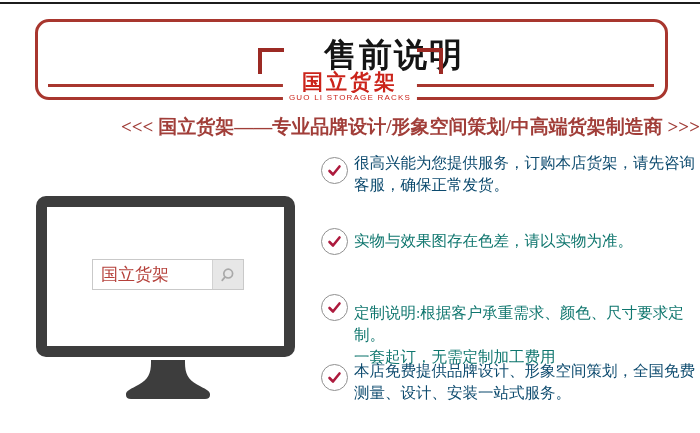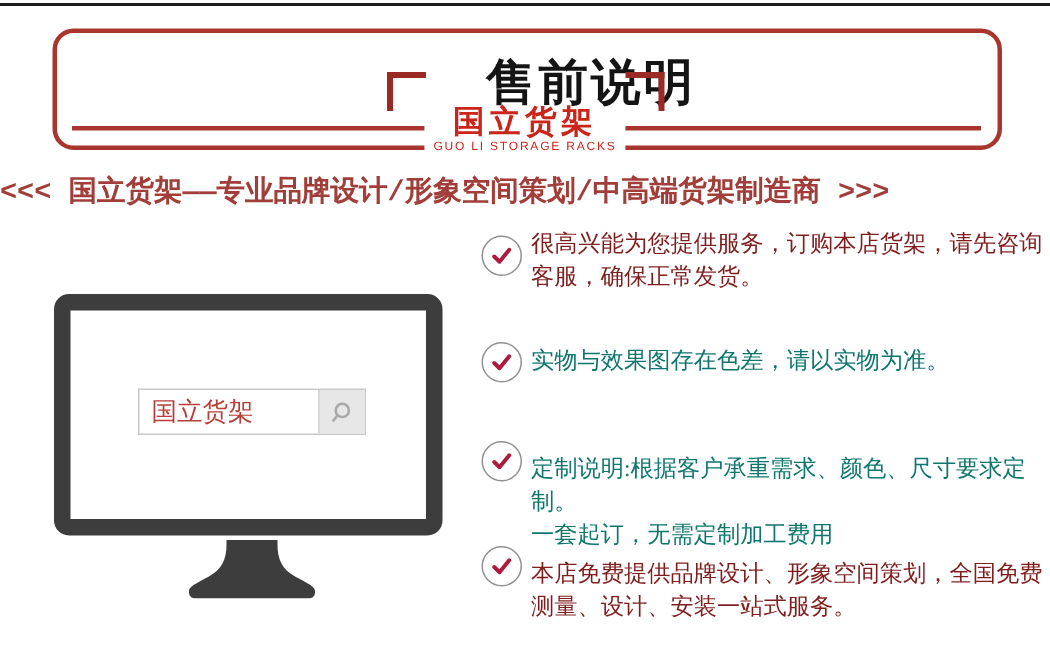--- a/index.html
+++ b/index.html
@@ -27,40 +27,40 @@
   .hl-dash-r{left:394px;width:11px;}
   .hl-right{left:416px;width:238px;}
   .logo-wrap{left:50%;top:71px;transform:translateX(-50%);
              text-align:center;background:#fff;padding:0 6px;line-height:1;}
   .logo-cn{font-family:"Liberation Sans","DejaVu Sans",sans-serif;
            font-size:21px;font-weight:bold;color:#cb241b;letter-spacing:3px;}
   .logo-en{font-family:"Liberation Sans","DejaVu Sans",sans-serif;
            font-size:8px;font-weight:normal;color:#cb241b;letter-spacing:1.2px;margin-top:2px;}
 
   
-  .subtitle{left:0;top:114px;width:700px;text-align:left;
-            font-size:19px;font-weight:bold;color:#a13e39;font-family:Liberation Mono, monospace;}
+  .subtitle{left:0;top:114px;width:700px;text-align:right;
+            font-size:19px;font-weight:bold;color:#a13e39;}
 
   
   .monitor{left:36px;top:196px;width:237px;height:139px;background:#fff;
            border:11px solid #3d3d3d;border-radius:10px;}
   .search-box{position:absolute;left:45px;top:52px;width:150px;height:29px;
               border:1px solid #c9c9c9;background:#fff;display:flex;align-items:center;}
   .search-text{flex:1;padding-left:8px;font-size:17px;color:#b5403a;
                white-space:nowrap;overflow:hidden;}
   .search-btn{width:30px;height:29px;background:#e7e7e7;display:flex;
               align-items:center;justify-content:center;border-left:1px solid #d2d2d2;}
   .stand{left:120px;top:360px;}
 
   
   .bullet-icon{width:25px;height:25px;border:1px solid #909090;border-radius:50%;
                left:321px;display:flex;align-items:center;justify-content:center;background:#fff;}
   .bullet-text{left:354px;width:345px;font-size:15.5px;line-height:22px;
                white-space:pre-line;}
-  .tone-red{color:#7f1d1d;}
+  .tone-red{color:#0c4a6e;}
   .tone-dark{color:#0f766e;}
 </style>
 </head>
 <body>
 
 <div class="abs top-line"></div>
 
 <div class="abs header-box"></div>
 <div class="abs page-title">售前说明</div>
 <div class="abs bracket l"></div>
@@ -113,14 +113,14 @@
     </svg>
 </div>
 <div class="abs bullet-text tone-dark" style="top:302px">定制说明:根据客户承重需求、颜色、尺寸要求定制。
 一套起订，无需定制加工费用</div>
 
 <div class="abs bullet-icon" style="top:364px">
   <svg width="17" height="17" viewBox="0 0 17 17">
       <path d="M3.5,9 L7,12.5 L13.5,4.5" fill="none" stroke="#ad1a3d" stroke-width="2.6" stroke-linecap="round" stroke-linejoin="round"></path>
     </svg>
 </div>
-<div class="abs bullet-text tone-red" style="top:372px">本店免费提供品牌设计、形象空间策划，全国免费
+<div class="abs bullet-text tone-red" style="top:360px">本店免费提供品牌设计、形象空间策划，全国免费
 测量、设计、安装一站式服务。</div>
 
 </body></html>

